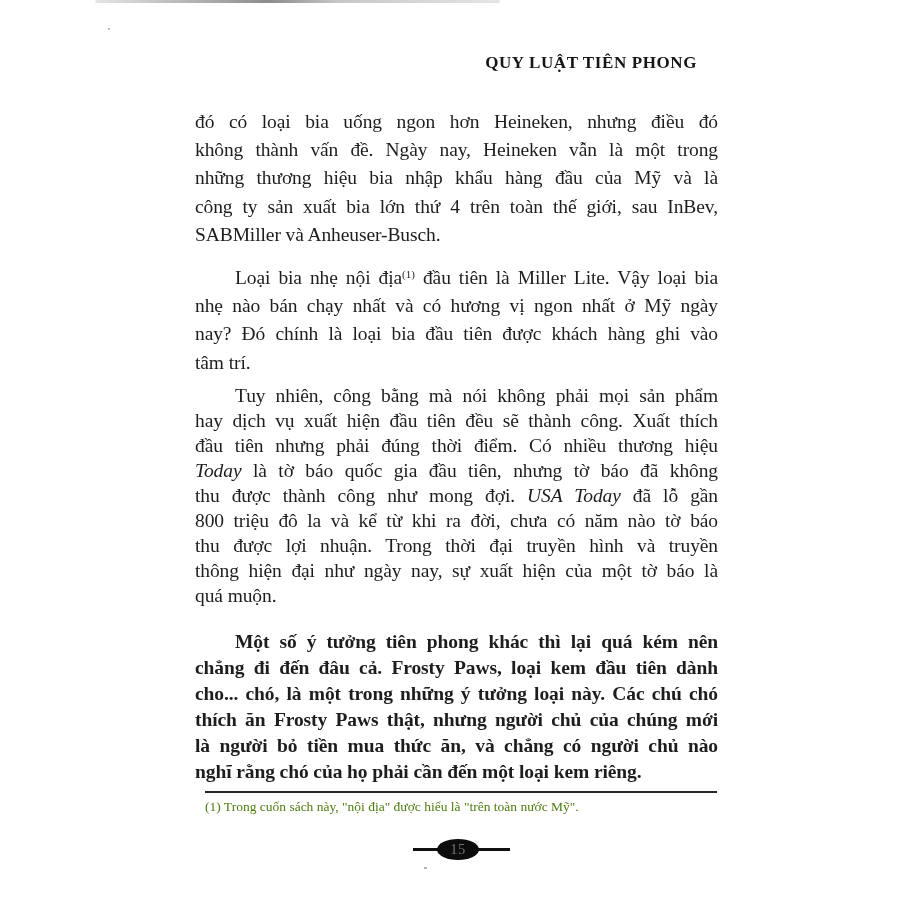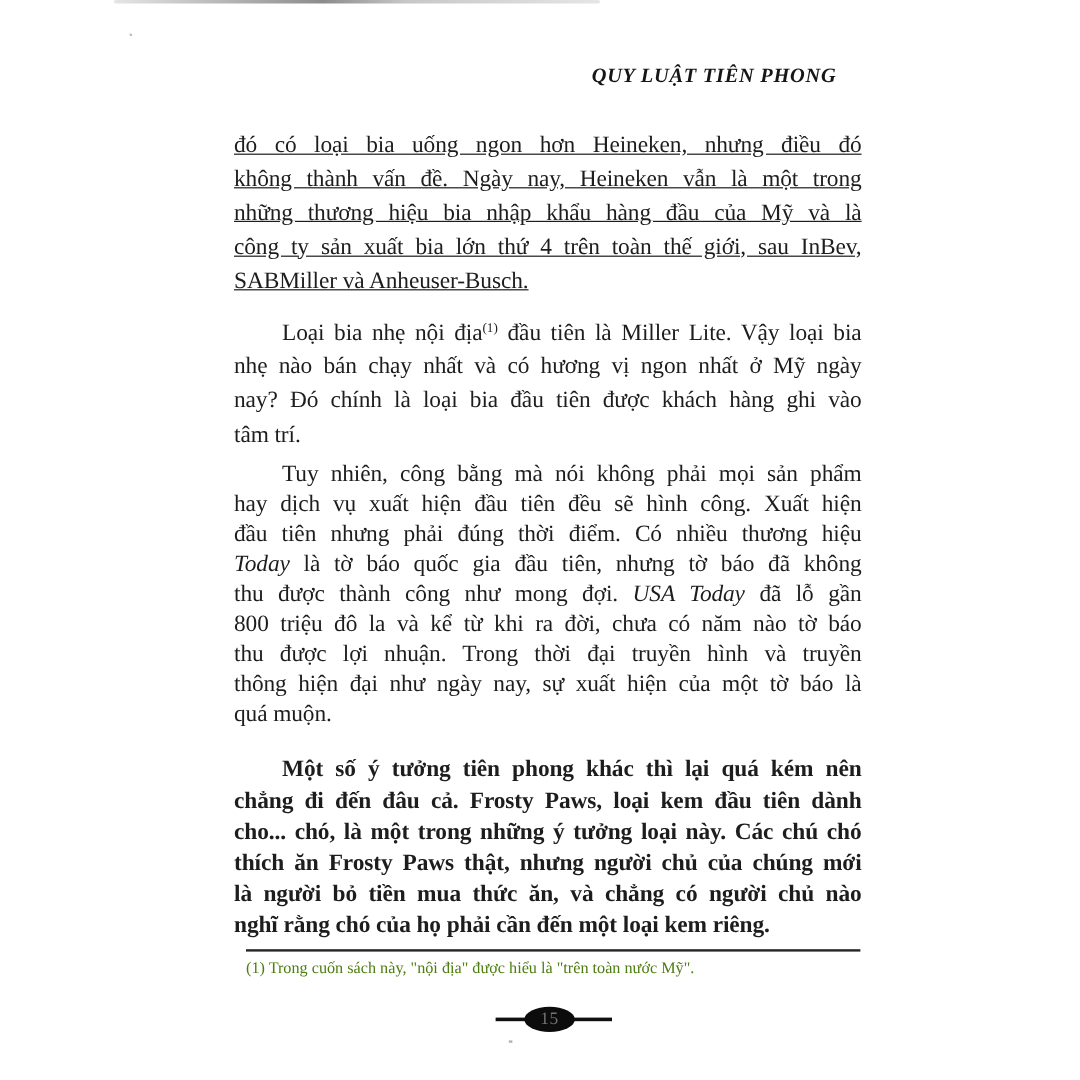--- a/index.html
+++ b/index.html
@@ -13,34 +13,33 @@
     position:absolute; left:95px; top:0; width:405px; height:3px; border-radius:2px;
     background:linear-gradient(90deg, rgba(0,0,0,0.10), rgba(0,0,0,0.45) 43%, rgba(0,0,0,0.22) 60%, rgba(0,0,0,0.10));
   }
   .scan-speck-a { position:absolute; left:108px; top:28px; width:2px; height:2px; background:rgba(0,0,0,0.25); }
   .scan-speck-b { position:absolute; left:424px; top:867px; width:3px; height:2px; background:rgba(0,0,0,0.30); }
 
   .running-head {
     position:absolute; top:53px; right:203px;
     font-size:17px; font-weight:bold; letter-spacing:0.6px; color:#161616;
     white-space:nowrap;
-    font-style:italic;
   }
 
   .body-text {
     position:absolute; top:108px; left:195px; width:523px;
     font-size:19.5px; letter-spacing:-0.1px; color:#1d1d1d;
   }
   .line { text-align:justify; text-align-last:justify; }
   .line.last { text-align-last:left; }
   .line.indent { text-indent:40px; }
   .para1 .line, .para2 .line { line-height:28.2px; }
   .para3 .line { line-height:25px; }
   .para4 .line { line-height:26px;font-weight:bold; }
-  .para1 { margin-bottom:11px;text-decoration:underline; }
+  .para1 { margin-bottom:11px; }
   .para2 { margin-bottom:6px; }
   .para3 { margin-bottom:21px; }
   .it { font-style:italic; }
   .sup { font-size:11px; vertical-align:6px; letter-spacing:0; }
 
   .footnote-rule { position:absolute; left:205px; top:791px; width:512px; height:2px; background:#262626; }
   .footnote { position:absolute; left:205px; top:799px; width:512px; font-size:13.5px; color:#4d7c0f; letter-spacing:0; }
 
   .footer-line-left  { position:absolute; left:413px; top:848px; width:25px; height:3px; background:#101010; }
   .footer-line-right { position:absolute; left:478px; top:848px; width:32px; height:3px; background:#101010; }
@@ -71,21 +70,21 @@
         <div class="line last"><span>SABMiller và Anheuser-Busch.</span></div>
       </div>
       <div class="para para2">
         <div class="line indent"><span>Loại bia nhẹ nội địa</span><span class="sup">(1)</span><span> đầu tiên là Miller Lite. Vậy loại bia</span></div>
         <div class="line"><span>nhẹ nào bán chạy nhất và có hương vị ngon nhất ở Mỹ ngày</span></div>
         <div class="line"><span>nay? Đó chính là loại bia đầu tiên được khách hàng ghi vào</span></div>
         <div class="line last"><span>tâm trí.</span></div>
       </div>
       <div class="para para3">
         <div class="line indent"><span>Tuy nhiên, công bằng mà nói không phải mọi sản phẩm</span></div>
-        <div class="line"><span>hay dịch vụ xuất hiện đầu tiên đều sẽ hình công. Xuất hiện</span></div>
+        <div class="line"><span>hay dịch vụ xuất hiện đầu tiên đều sẽ thành công. Xuất thích</span></div>
         <div class="line"><span>đầu tiên nhưng phải đúng thời điểm. Có nhiều thương hiệu</span></div>
         <div class="line"><span class="it">Today</span><span> là tờ báo quốc gia đầu tiên, nhưng tờ báo đã không</span></div>
         <div class="line"><span>thu được thành công như mong đợi. </span><span class="it">USA Today</span><span> đã lỗ gần</span></div>
         <div class="line"><span>800 triệu đô la và kể từ khi ra đời, chưa có năm nào tờ báo</span></div>
         <div class="line"><span>thu được lợi nhuận. Trong thời đại truyền hình và truyền</span></div>
         <div class="line"><span>thông hiện đại như ngày nay, sự xuất hiện của một tờ báo là</span></div>
         <div class="line last"><span>quá muộn.</span></div>
       </div>
       <div class="para para4">
         <div class="line indent"><span>Một số ý tưởng tiên phong khác thì lại quá kém nên</span></div>

